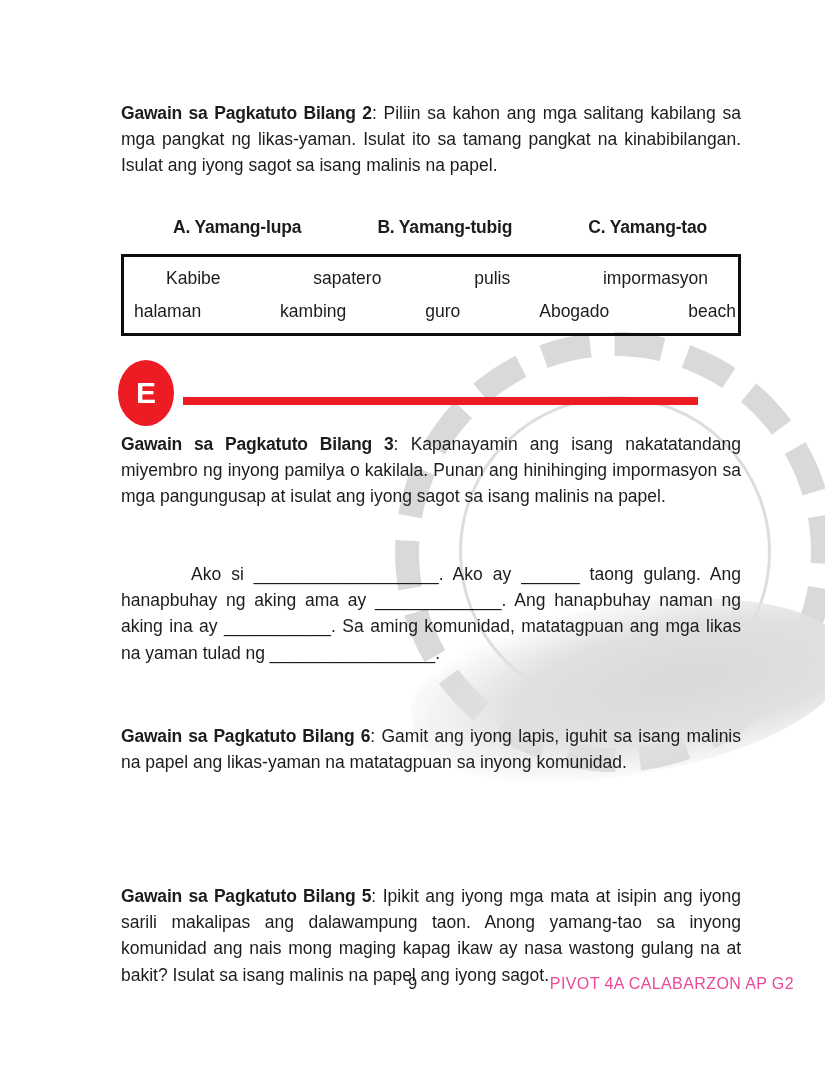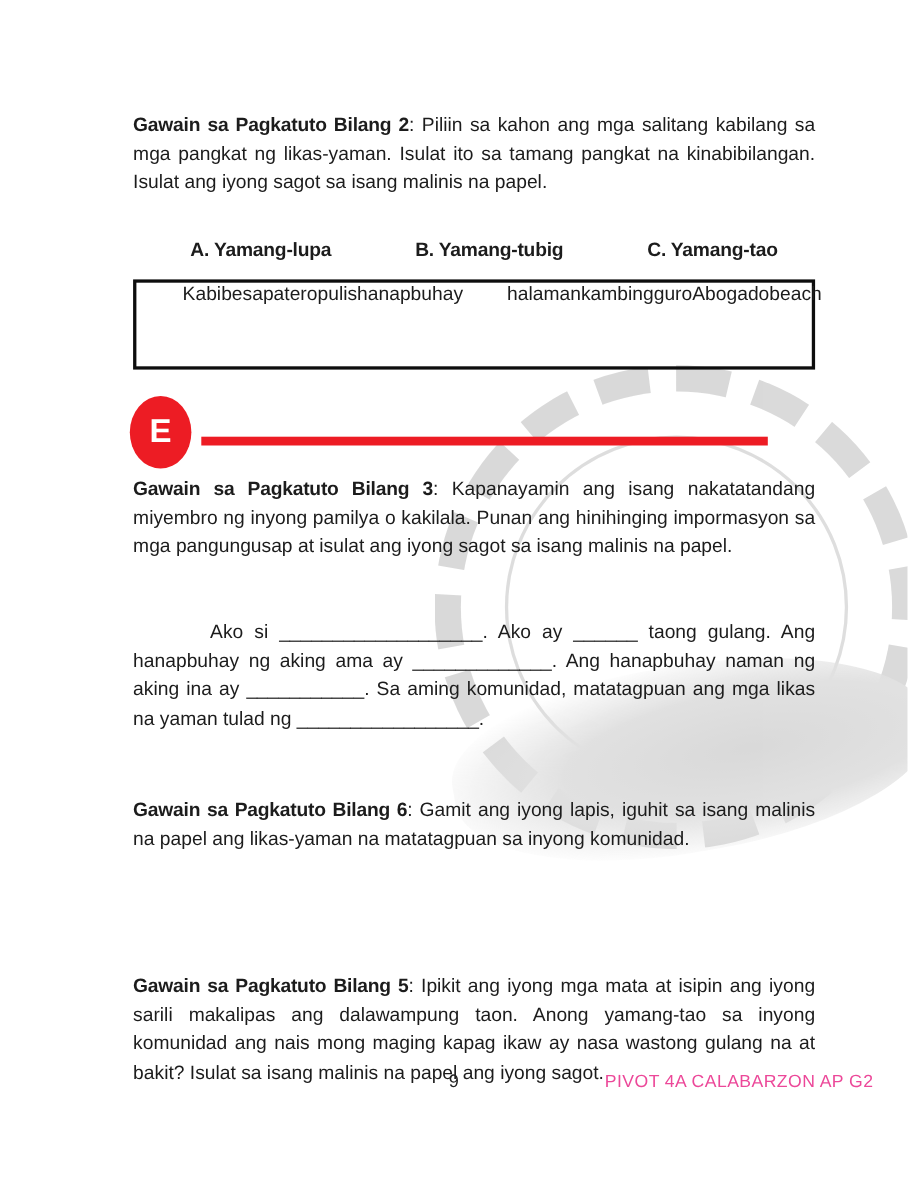--- a/index.html
+++ b/index.html
@@ -17,21 +17,21 @@
               transform:rotate(-10deg); border-radius:45% 55% 50% 50%; }
   
   .block { position:absolute; left:121px; width:620px; z-index:1; }
   .para  { margin:0; font-size:17.5px; line-height:26.2px; text-align:justify; }
   .para b { font-weight:bold; letter-spacing:-0.2px; }
   .p1   { top:100px; }
   .cats { top:217px; display:flex; justify-content:space-between;
           padding-left:52px; padding-right:34px; box-sizing:border-box;
           font-weight:bold; font-size:17.5px; letter-spacing:-0.2px;text-align:center; }
   .wordbox { top:254px; height:82px; border:3px solid #0d0d0d; box-sizing:border-box;
-             background:transparent; display:flex; flex-direction:row; justify-content:space-evenly; }
+             background:transparent; display:flex; flex-direction:column; justify-content:space-evenly; }
   .wrow { display:flex; justify-content:space-between; font-size:17.5px; }
   .wrow1 { padding:0 30px 0 42px; }
   .wrow2 { padding:0 2px 0 10px; }
   .badge { position:absolute; left:118px; top:360px; width:56px; height:66px; z-index:1;
            border-radius:50%; display:flex; align-items:center; justify-content:center;
            color:#ffffff; font-weight:bold; font-size:30px; }
   .rule  { position:absolute; left:183px; top:397px; width:515px; height:8px; z-index:1; }
   .p3   { top:431px; }
   .fill { top:561px; text-indent:70px; }
   .p4   { top:723px; }
@@ -59,21 +59,21 @@
     <span>A. Yamang-lupa</span>
     <span>B. Yamang-tubig</span>
     <span>C. Yamang-tao</span>
   </div>
 
   <div class="block wordbox">
     <div class="wrow wrow1">
       <span>Kabibe</span>
       <span>sapatero</span>
       <span>pulis</span>
-      <span>hanapbuhay</span>
+      <span>impormasyon</span>
     </div>
     <div class="wrow wrow2">
       <span>halaman</span>
       <span>kambing</span>
       <span>guro</span>
       <span>Abogado</span>
       <span>beach</span>
     </div>
   </div>
 

